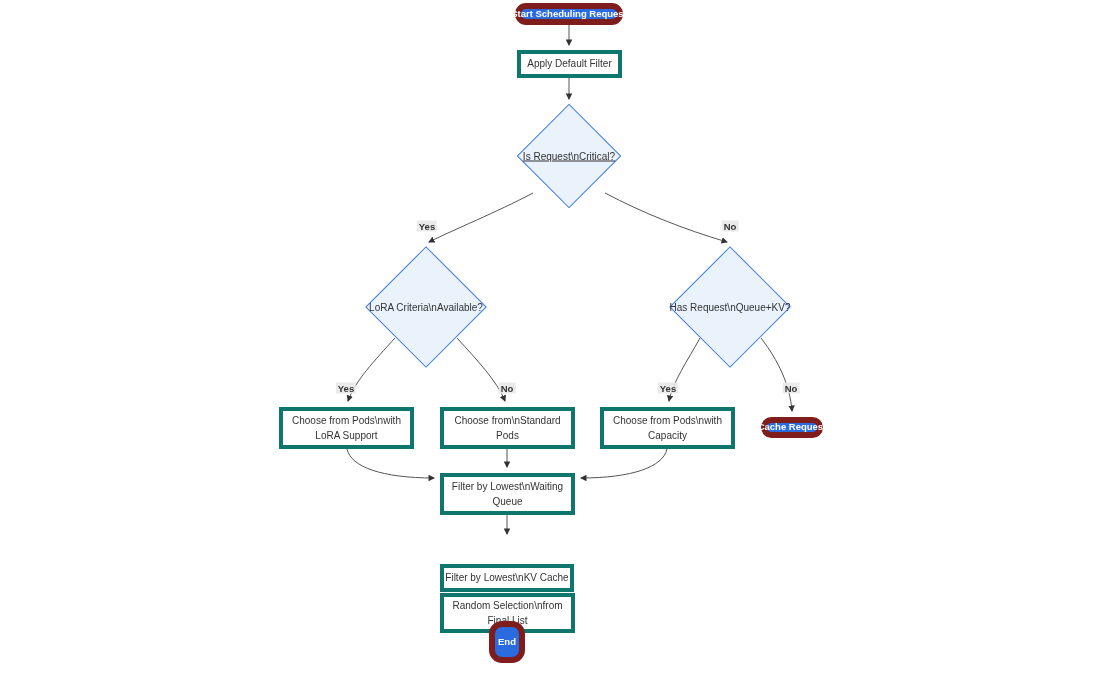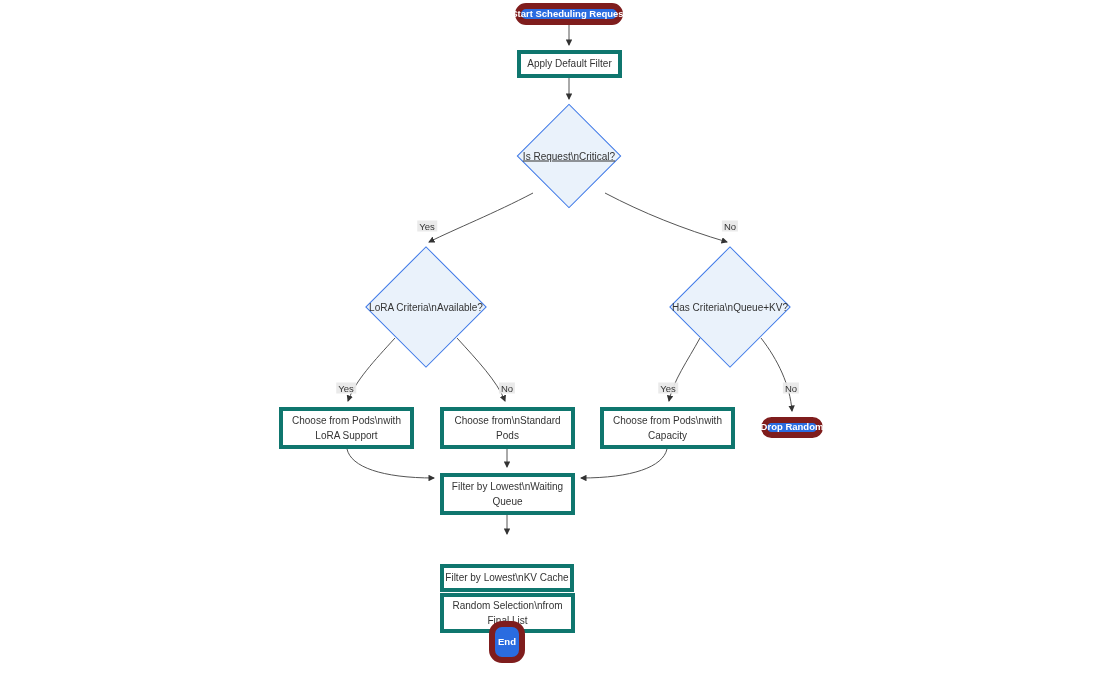--- a/index.html
+++ b/index.html
@@ -22,21 +22,21 @@
   .diamond-shape {
     position:absolute; background:#eaf2fb; border:1.3px solid #3c77e8;
     transform:rotate(45deg); box-sizing:border-box;
   }
   .diamond-label {
     position:absolute; text-align:center; font-size:10px; color:#333333;
     transform:translate(-50%,-50%); white-space:nowrap;
   }
   .edge-label {
     position:absolute; transform:translate(-50%,-50%);
-    background:rgba(232,232,232,0.92); padding:0 2px; font-size:9.5px; color:#333333;
+    background:rgba(232,232,232,0.92); padding:0 2px; font-size:9.5px; color:#333333;font-weight:bold;
   }
   .line { display:block; white-space:nowrap; }
 
   
   #n-start   { left:515px; top:3px;   width:108px; height:22px; }
   #n-apply   { left:517px; top:50px;  width:105px; height:28px; }
   #d1-shape  { left:532px; top:119px; width:74px;  height:74px; }
   #d2-shape  { left:383px; top:264px; width:86px;  height:86px; }
   #d3-shape  { left:687px; top:264px; width:86px;  height:86px; }
   #d1-label  { left:569px; top:156px;text-decoration:underline; }
@@ -93,38 +93,38 @@
   <div id="d3-shape" class="diamond-shape"></div>
 
   <div id="n-start" class="node pill">Start Scheduling Request</div>
 
   <div id="n-apply" class="node rect">Apply Default Filter</div>
 
   <div id="d1-label" class="diamond-label">Is Request\nCritical?</div>
 
   <div id="d2-label" class="diamond-label">LoRA Criteria\nAvailable?</div>
 
-  <div id="d3-label" class="diamond-label">Has Criteria\nQueue+KV?</div>
+  <div id="d3-label" class="diamond-label">Has Request\nQueue+KV?</div>
 
   <div id="n-lora" class="node rect">
     <span class="line">Choose from Pods\nwith</span>
     <span class="line">LoRA Support</span>
   </div>
 
   <div id="n-std" class="node rect">
     <span class="line">Choose from\nStandard</span>
     <span class="line">Pods</span>
   </div>
 
   <div id="n-cap" class="node rect">
     <span class="line">Choose from Pods\nwith</span>
     <span class="line">Capacity</span>
   </div>
 
-  <div id="n-drop" class="node pill">Drop Random</div>
+  <div id="n-drop" class="node pill">Cache Request</div>
 
   <div id="n-fq" class="node rect">
     <span class="line">Filter by Lowest\nWaiting</span>
     <span class="line">Queue</span>
   </div>
 
   <div id="n-fkv" class="node rect">Filter by Lowest\nKV Cache</div>
 
   <div id="n-rand" class="node rect">
     <span class="line">Random Selection\nfrom</span>

